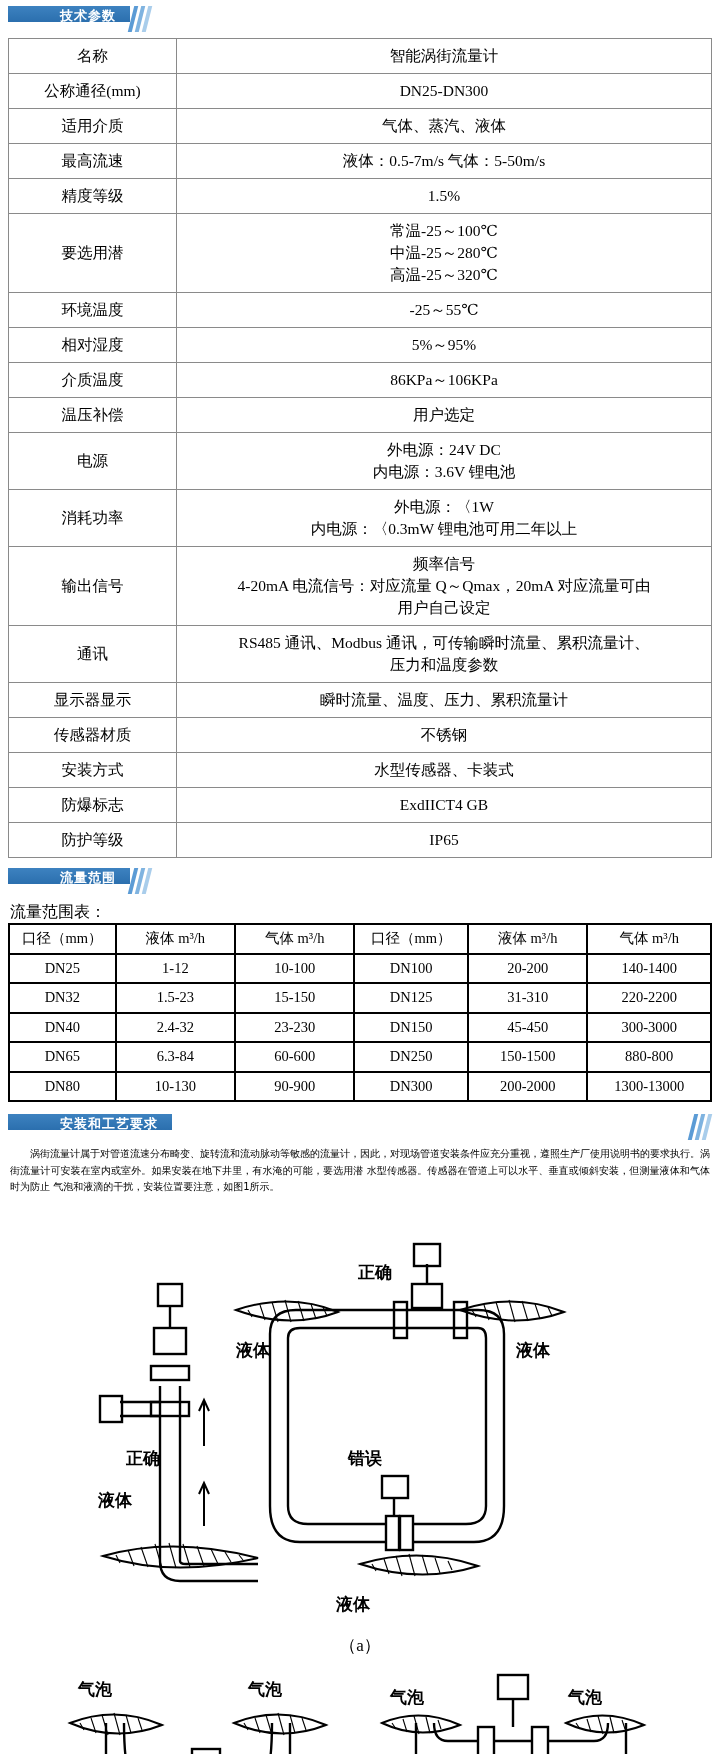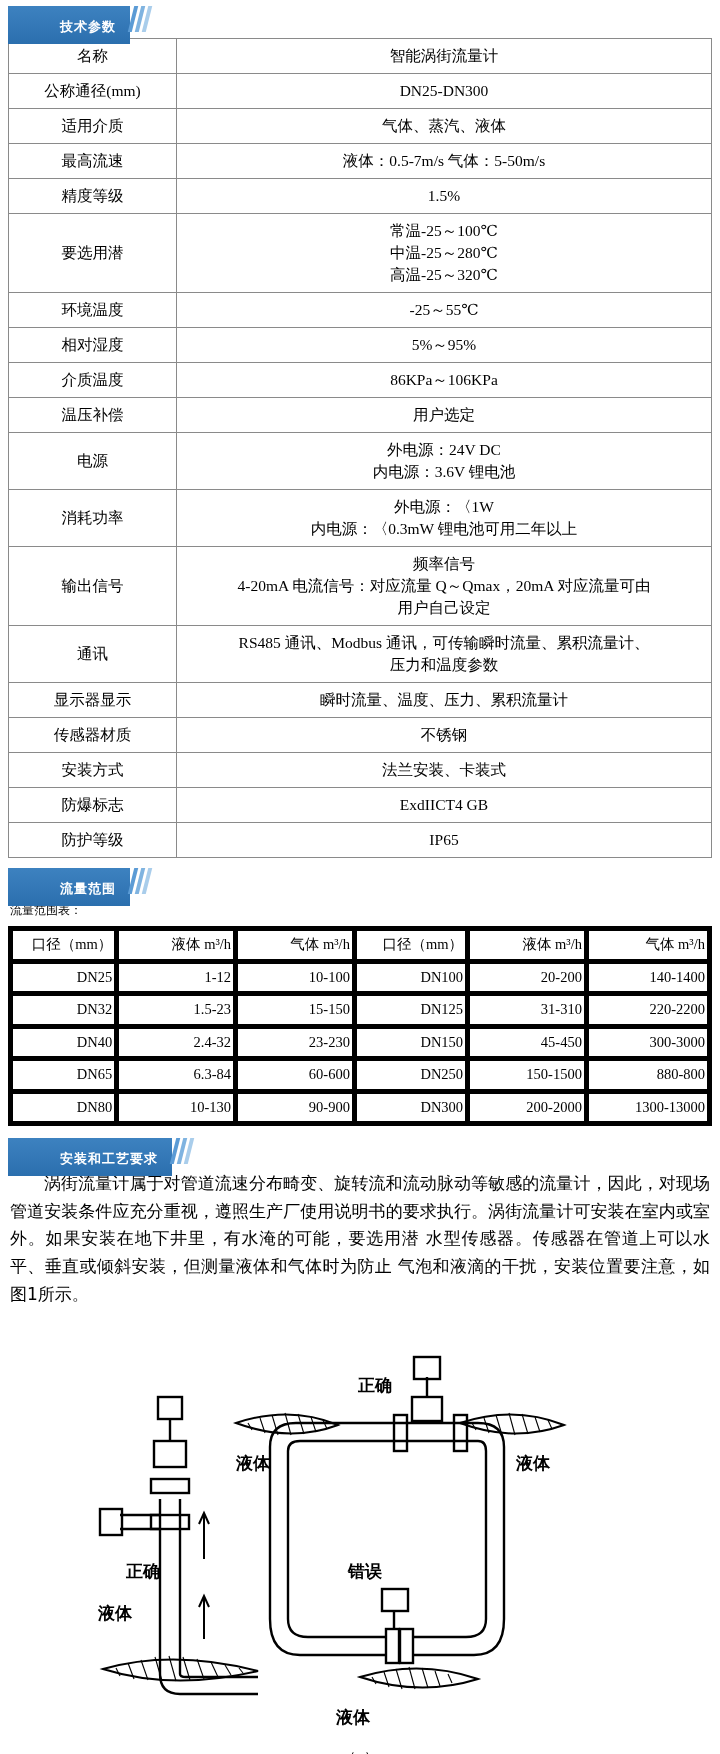--- a/index.html
+++ b/index.html
@@ -27,21 +27,21 @@
     background: linear-gradient(180deg,#3d82c0 0%, #2b6fae 100%);
     color: #fff;
     font-family: "Liberation Sans", "DejaVu Sans", sans-serif;
     font-weight: bold;
     font-size: 13px;
     letter-spacing: 1px;
     display: flex;
     align-items: center;
     justify-content: center;
     padding: 4px 14px 0 52px;
-    height: 38px;
+    height: 16px;
     min-width: 120px;
   }
   .badge-stripes {
     display: flex;
     align-items: stretch;
     height: 26px;
     margin-left: 1px;
   }
   .badge-stripes i {
     display: block;
@@ -71,49 +71,49 @@
   }
   table.spec td.key {
     width: 168px;
     white-space: nowrap;
   }
   table.spec td.val { }
   .ml { display: block; }
 
   
   .flow-caption {
-    font-size: 12px;
-    margin: 8px 0 7px 2px;
+    font-size: 16px;
+    margin: 8px 0 0 2px;
     font-family: "Liberation Serif", "DejaVu Serif", serif;
   }
   table.flow {
     width: 100%;
     border-collapse: collapse;
     table-layout: fixed;
   }
   table.flow td, table.flow th {
-    border: 5px solid #000000;
-    text-align: right;
+    border: 2px solid #000000;
+    text-align: center;
     font-size: 14.5px;
     font-weight: normal;
     padding: 4px 2px;
     line-height: 1.35;
     font-family: "Liberation Serif", "DejaVu Serif", serif;
   }
   table.flow col.c1 { width: 15.2%; }
   table.flow col.c2 { width: 17.0%; }
   table.flow col.c3 { width: 17.0%; }
   table.flow col.c4 { width: 16.2%; }
   table.flow col.c5 { width: 17.0%; }
   table.flow col.c6 { width: 17.6%; }
 
   
   .body-text {
     font-family: "DejaVu Sans", "Liberation Sans", sans-serif;
-    font-size: 17px;
+    font-size: 10px;
     line-height: 1.62;
     text-align: justify;
     text-justify: inter-ideograph;
     margin: 4px 2px 11px 2px;
     text-indent: 2em;
   }
 
   
   .figure { width: 100%; margin-top: 6px; }
   svg text {
@@ -241,21 +241,21 @@
         </tr>
         <tr>
           <td class="key">传感器材质</td>
           <td class="val">
             <span class="ml">不锈钢</span>
           </td>
         </tr>
         <tr>
           <td class="key">安装方式</td>
           <td class="val">
-            <span class="ml">法兰安装、卡装式</span>
+            <span class="ml">水型传感器、卡装式</span>
           </td>
         </tr>
         <tr>
           <td class="key">防爆标志</td>
           <td class="val">
             <span class="ml">ExdIICT4 GB</span>
           </td>
         </tr>
         <tr>
           <td class="key">防护等级</td>
@@ -333,21 +333,21 @@
           <td>DN80</td>
           <td>10-130</td>
           <td>90-900</td>
           <td>DN300</td>
           <td>200-2000</td>
           <td>1300-13000</td>
         </tr>
       </tbody>
   </table>
 
-  <div class="badge-wrap" style="margin-top:12px;">
+  <div class="badge-wrap" style="margin-top:12px;justify-content:space-between;">
     <div class="badge">安装和工艺要求</div>
     <div class="badge-stripes">
         <i></i>
         <i></i>
         <i></i>
       </div>
   </div>
 
   <p class="body-text">涡街流量计属于对管道流速分布畸变、旋转流和流动脉动等敏感的流量计，因此，对现场管道安装条件应充分重视，遵照生产厂使用说明书的要求执行。涡街流量计可安装在室内或室外。如果安装在地下井里，有水淹的可能，要选用潜 水型传感器。传感器在管道上可以水平、垂直或倾斜安装，但测量液体和气体时为防止 气泡和液滴的干扰，安装位置要注意，如图1所示。</p>
 

